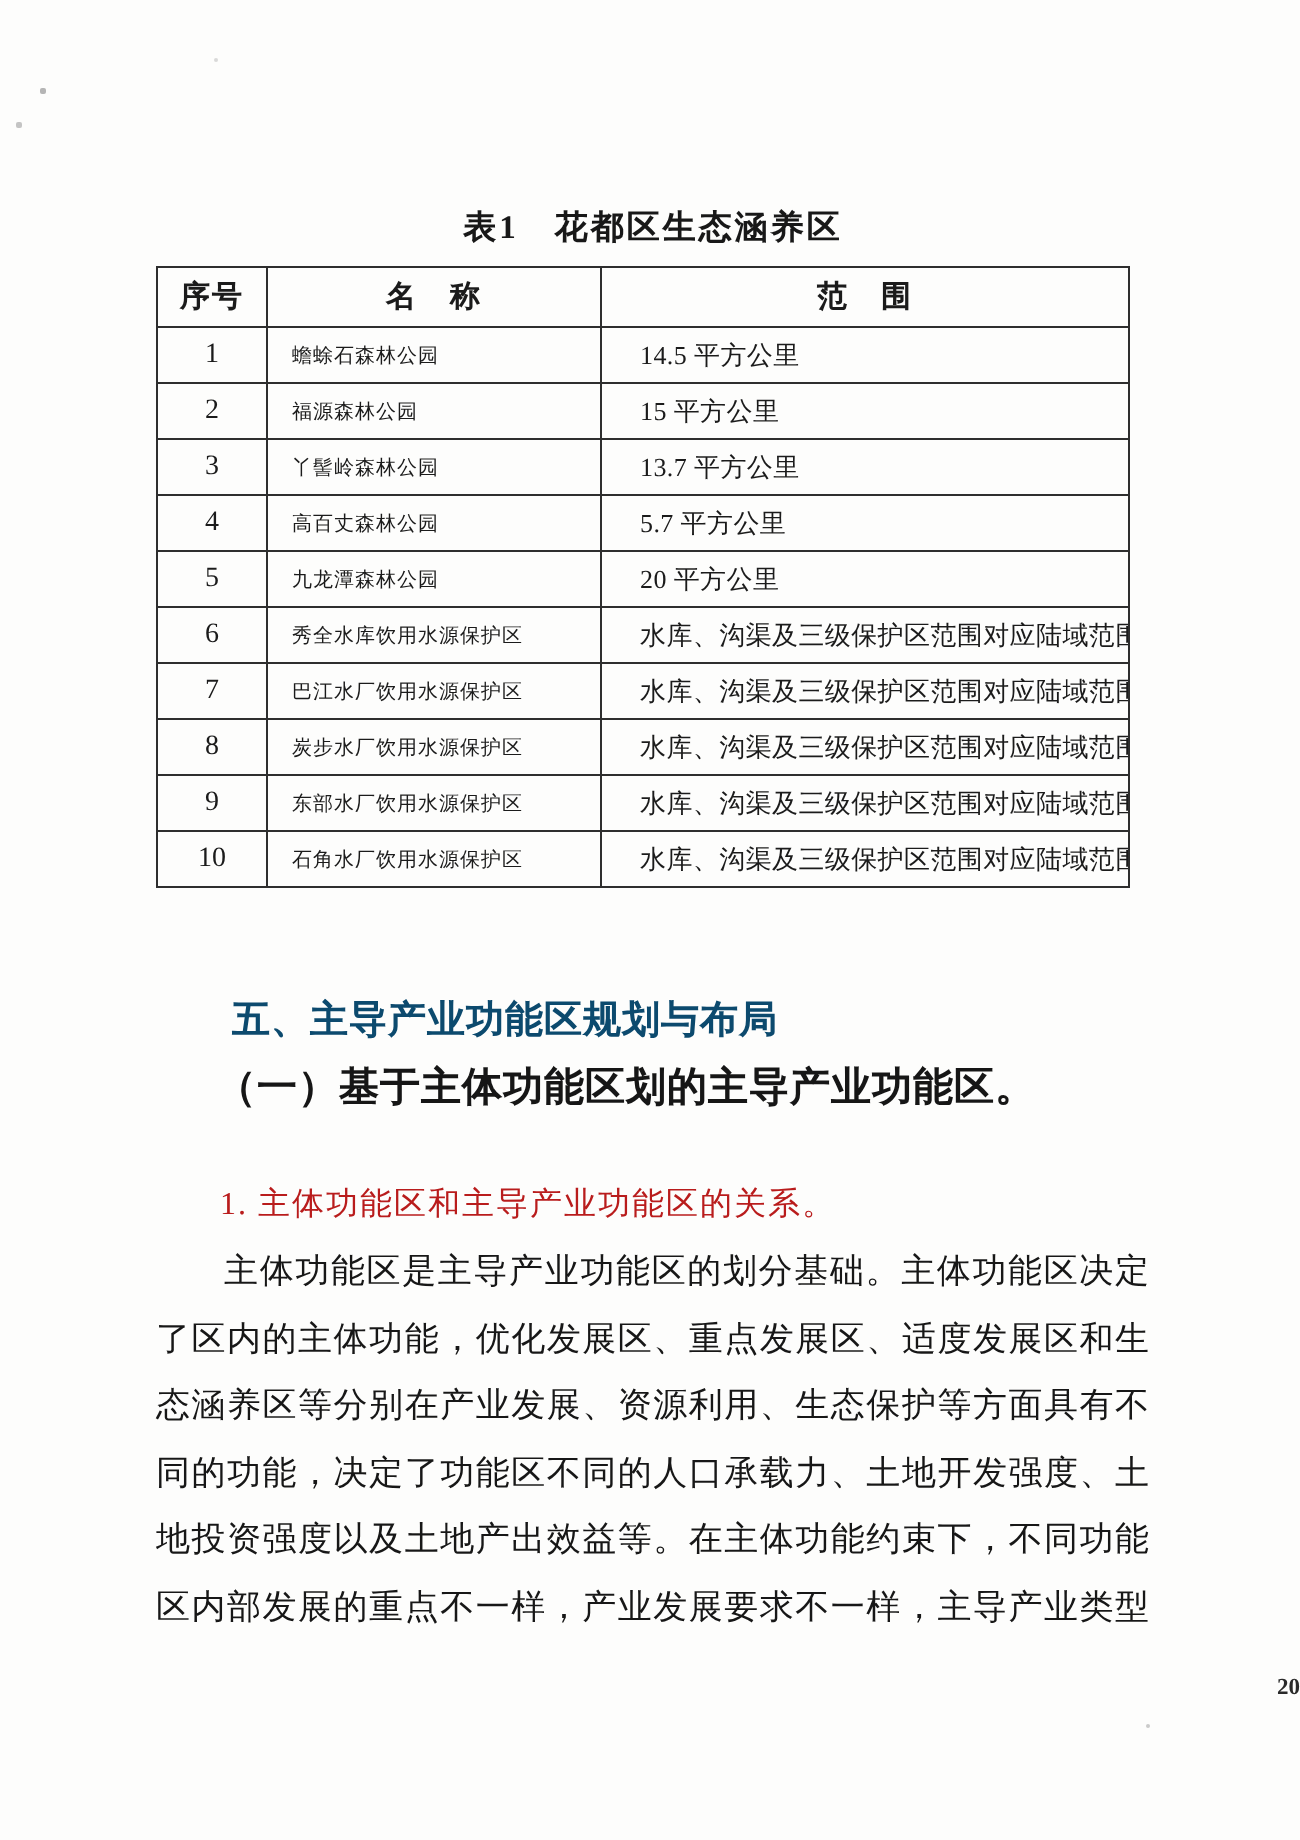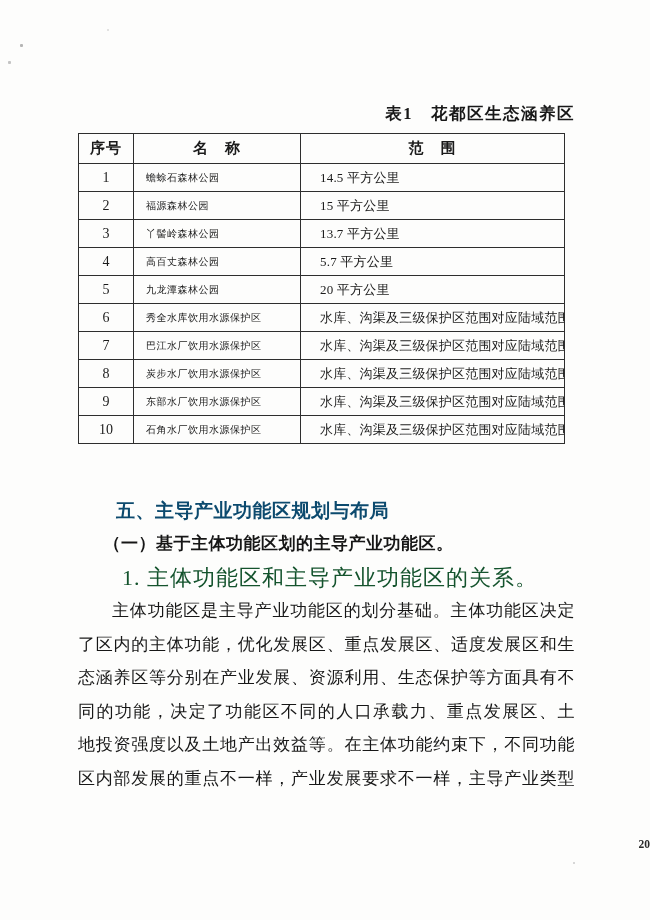--- a/index.html
+++ b/index.html
@@ -17,21 +17,21 @@
     font-family: "Liberation Serif", "DejaVu Serif", serif;
     overflow: hidden;
     box-sizing: border-box;
   }
   .content {
     position: relative;
     padding: 103px 75px 0 78px;
     box-sizing: border-box;
   }
   .table-title {
-    text-align: right;
+    text-align: center;
     font-size: 16.5px;
     font-weight: bold;
     letter-spacing: 1.5px;
     height: 22px;
     line-height: 22px;
     color: #181818;
   }
   table.eco {
     margin-top: 8px;
     border-collapse: collapse;
@@ -71,32 +71,33 @@
     font-size: 19px;
     text-indent: 2em;
     letter-spacing: 0.5px;
     color: #0c4a6e;
   }
   .sec-heading-2 {
     height: 34px;
     line-height: 34px;
     font-family: Liberation Sans, sans-serif;
     font-weight: bold;
-    font-size: 17px;
+    font-size: 20px;
     text-indent: 1.5em;
     letter-spacing: 0.5px;
     color: #161616;
   }
   .sec-heading-3 {
     height: 33px;
     line-height: 33px;
-    font-size: 22px;
+    font-size: 16px;
     text-indent: 2em;
     letter-spacing: 1px;
-    color: #14532d;
+    color: #b91c1c;
+    margin-top: 25px;
   }
   .body-paragraph {
     margin-top: 0;
     font-size: 17px;
     color: #171717;
   }
   .para-line {
     height: 33.5px;
     line-height: 33.5px;
     text-align: justify;
@@ -208,21 +209,21 @@
     <div class="sec-heading-1">五、主导产业功能区规划与布局</div>
 
     <div class="sec-heading-2">（一）基于主体功能区划的主导产业功能区。</div>
 
     <div class="sec-heading-3">1. 主体功能区和主导产业功能区的关系。</div>
 
     <div class="body-paragraph">
         <div class="para-line first">主体功能区是主导产业功能区的划分基础。主体功能区决定</div>
         <div class="para-line">了区内的主体功能，优化发展区、重点发展区、适度发展区和生</div>
         <div class="para-line">态涵养区等分别在产业发展、资源利用、生态保护等方面具有不</div>
-        <div class="para-line">同的功能，决定了功能区不同的人口承载力、重点发展区、土</div>
+        <div class="para-line">同的功能，决定了功能区不同的人口承载力、土地开发强度、土</div>
         <div class="para-line">地投资强度以及土地产出效益等。在主体功能约束下，不同功能</div>
         <div class="para-line">区内部发展的重点不一样，产业发展要求不一样，主导产业类型</div>
       </div>
 
   </div>
 
   <div class="page-number">20</div>
 </div>
 
 </body></html>

